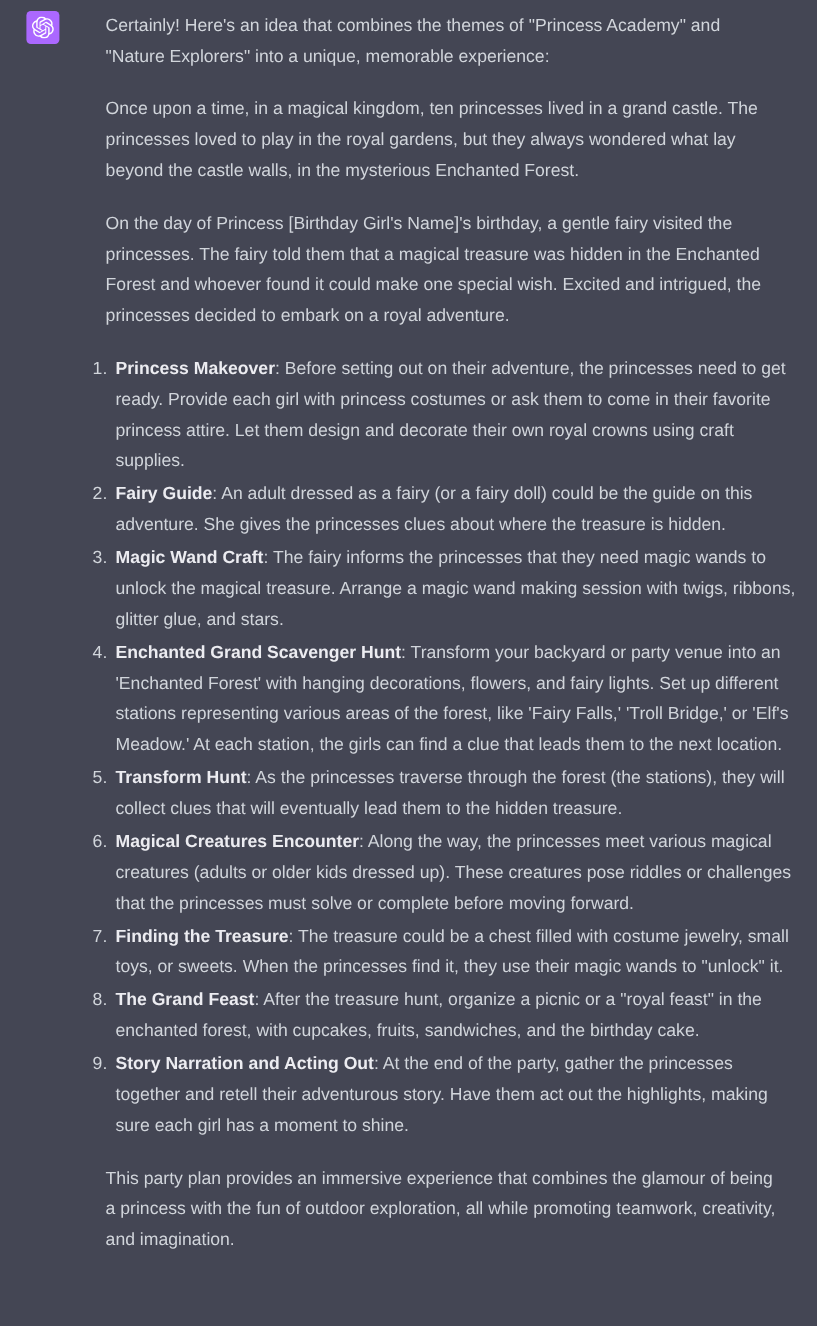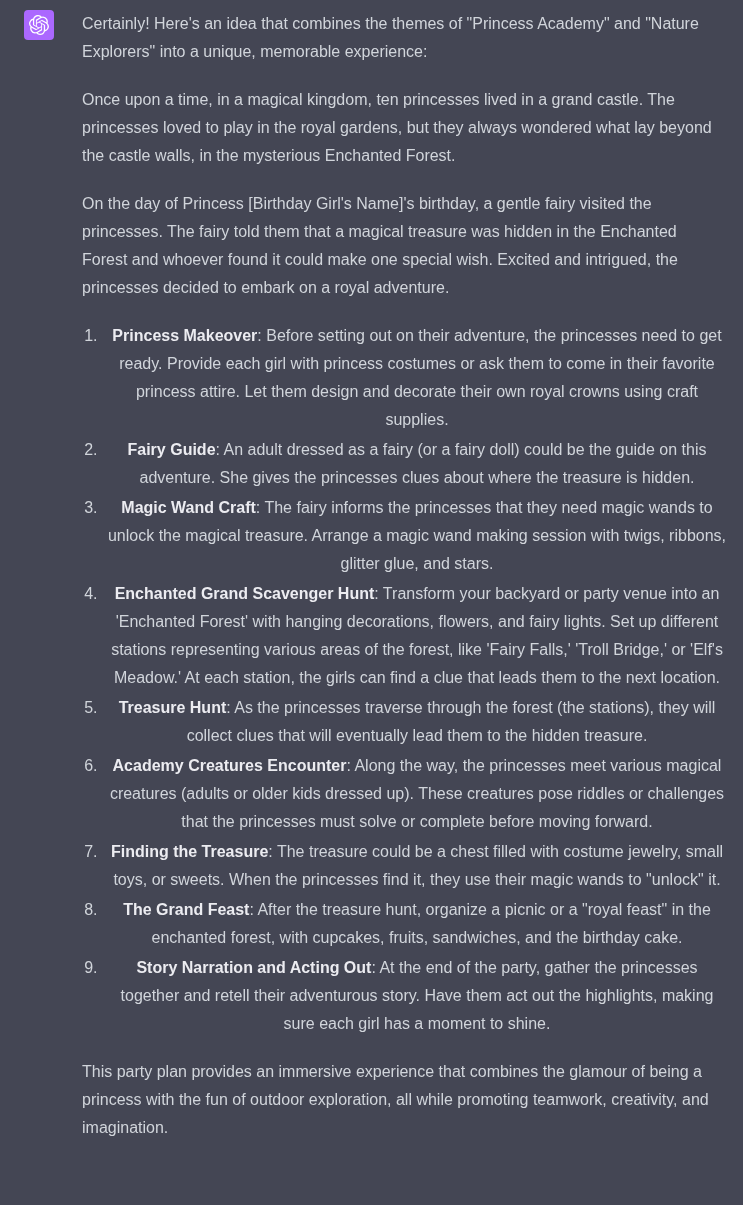--- a/index.html
+++ b/index.html
@@ -23,26 +23,25 @@
     flex:0 0 30px;width:30px;height:30px;border-radius:4px;
     background:var(--avatar-bg);
     display:flex;align-items:center;justify-content:center;
   }
   .avatar svg{width:20px;height:20px;display:block;}
   .content{
     flex:1;margin-left:24px;
     color:var(--text);
     font-size:16px;line-height:28px;
   }
-  .content p{margin:0 4px 20px;}
+  .content p{margin:0 18px 20px;}
   .content strong{color:var(--heading);font-weight:700;}
   ol.activities{
     margin:0 0 20px;padding-left:24px;
     list-style:decimal outside;
-    text-align:center;
   }
   ol.activities li{
     margin:0 0 2px;padding-left:3px;
   }
   ol.activities li::marker{color:var(--text);}
 </style>
 </head>
 <body>
 
 <div class="message">
@@ -60,22 +59,22 @@
 
     <p>Once upon a time, in a magical kingdom, ten princesses lived in a grand castle. The princesses loved to play in the royal gardens, but they always wondered what lay beyond the castle walls, in the mysterious Enchanted Forest.</p>
     <p>On the day of Princess [Birthday Girl's Name]'s birthday, a gentle fairy visited the princesses. The fairy told them that a magical treasure was hidden in the Enchanted Forest and whoever found it could make one special wish. Excited and intrigued, the princesses decided to embark on a royal adventure.</p>
 
 
     <ol class="activities">
       <li><strong>Princess Makeover</strong><span>: Before setting out on their adventure, the princesses need to get ready. Provide each girl with princess costumes or ask them to come in their favorite princess attire. Let them design and decorate their own royal crowns using craft supplies.</span></li>
       <li><strong>Fairy Guide</strong><span>: An adult dressed as a fairy (or a fairy doll) could be the guide on this adventure. She gives the princesses clues about where the treasure is hidden.</span></li>
       <li><strong>Magic Wand Craft</strong><span>: The fairy informs the princesses that they need magic wands to unlock the magical treasure. Arrange a magic wand making session with twigs, ribbons, glitter glue, and stars.</span></li>
       <li><strong>Enchanted Grand Scavenger Hunt</strong><span>: Transform your backyard or party venue into an 'Enchanted Forest' with hanging decorations, flowers, and fairy lights. Set up different stations representing various areas of the forest, like 'Fairy Falls,' 'Troll Bridge,' or 'Elf's Meadow.' At each station, the girls can find a clue that leads them to the next location.</span></li>
-      <li><strong>Treasure Hunt</strong><span>: As the princesses traverse through the forest (the stations), they will collect clues that will eventually lead them to the hidden treasure.</span></li>
-      <li><strong>Academy Creatures Encounter</strong><span>: Along the way, the princesses meet various magical creatures (adults or older kids dressed up). These creatures pose riddles or challenges that the princesses must solve or complete before moving forward.</span></li>
+      <li><strong>Transform Hunt</strong><span>: As the princesses traverse through the forest (the stations), they will collect clues that will eventually lead them to the hidden treasure.</span></li>
+      <li><strong>Magical Creatures Encounter</strong><span>: Along the way, the princesses meet various magical creatures (adults or older kids dressed up). These creatures pose riddles or challenges that the princesses must solve or complete before moving forward.</span></li>
       <li><strong>Finding the Treasure</strong><span>: The treasure could be a chest filled with costume jewelry, small toys, or sweets. When the princesses find it, they use their magic wands to "unlock" it.</span></li>
       <li><strong>The Grand Feast</strong><span>: After the treasure hunt, organize a picnic or a "royal feast" in the enchanted forest, with cupcakes, fruits, sandwiches, and the birthday cake.</span></li>
       <li><strong>Story Narration and Acting Out</strong><span>: At the end of the party, gather the princesses together and retell their adventurous story. Have them act out the highlights, making sure each girl has a moment to shine.</span></li>
     </ol>
 
     <p style="margin-bottom:12px;">This party plan provides an immersive experience that combines the glamour of being a princess with the fun of outdoor exploration, all while promoting teamwork, creativity, and imagination.</p>
   </div>
 </div>
 
 </body></html>

